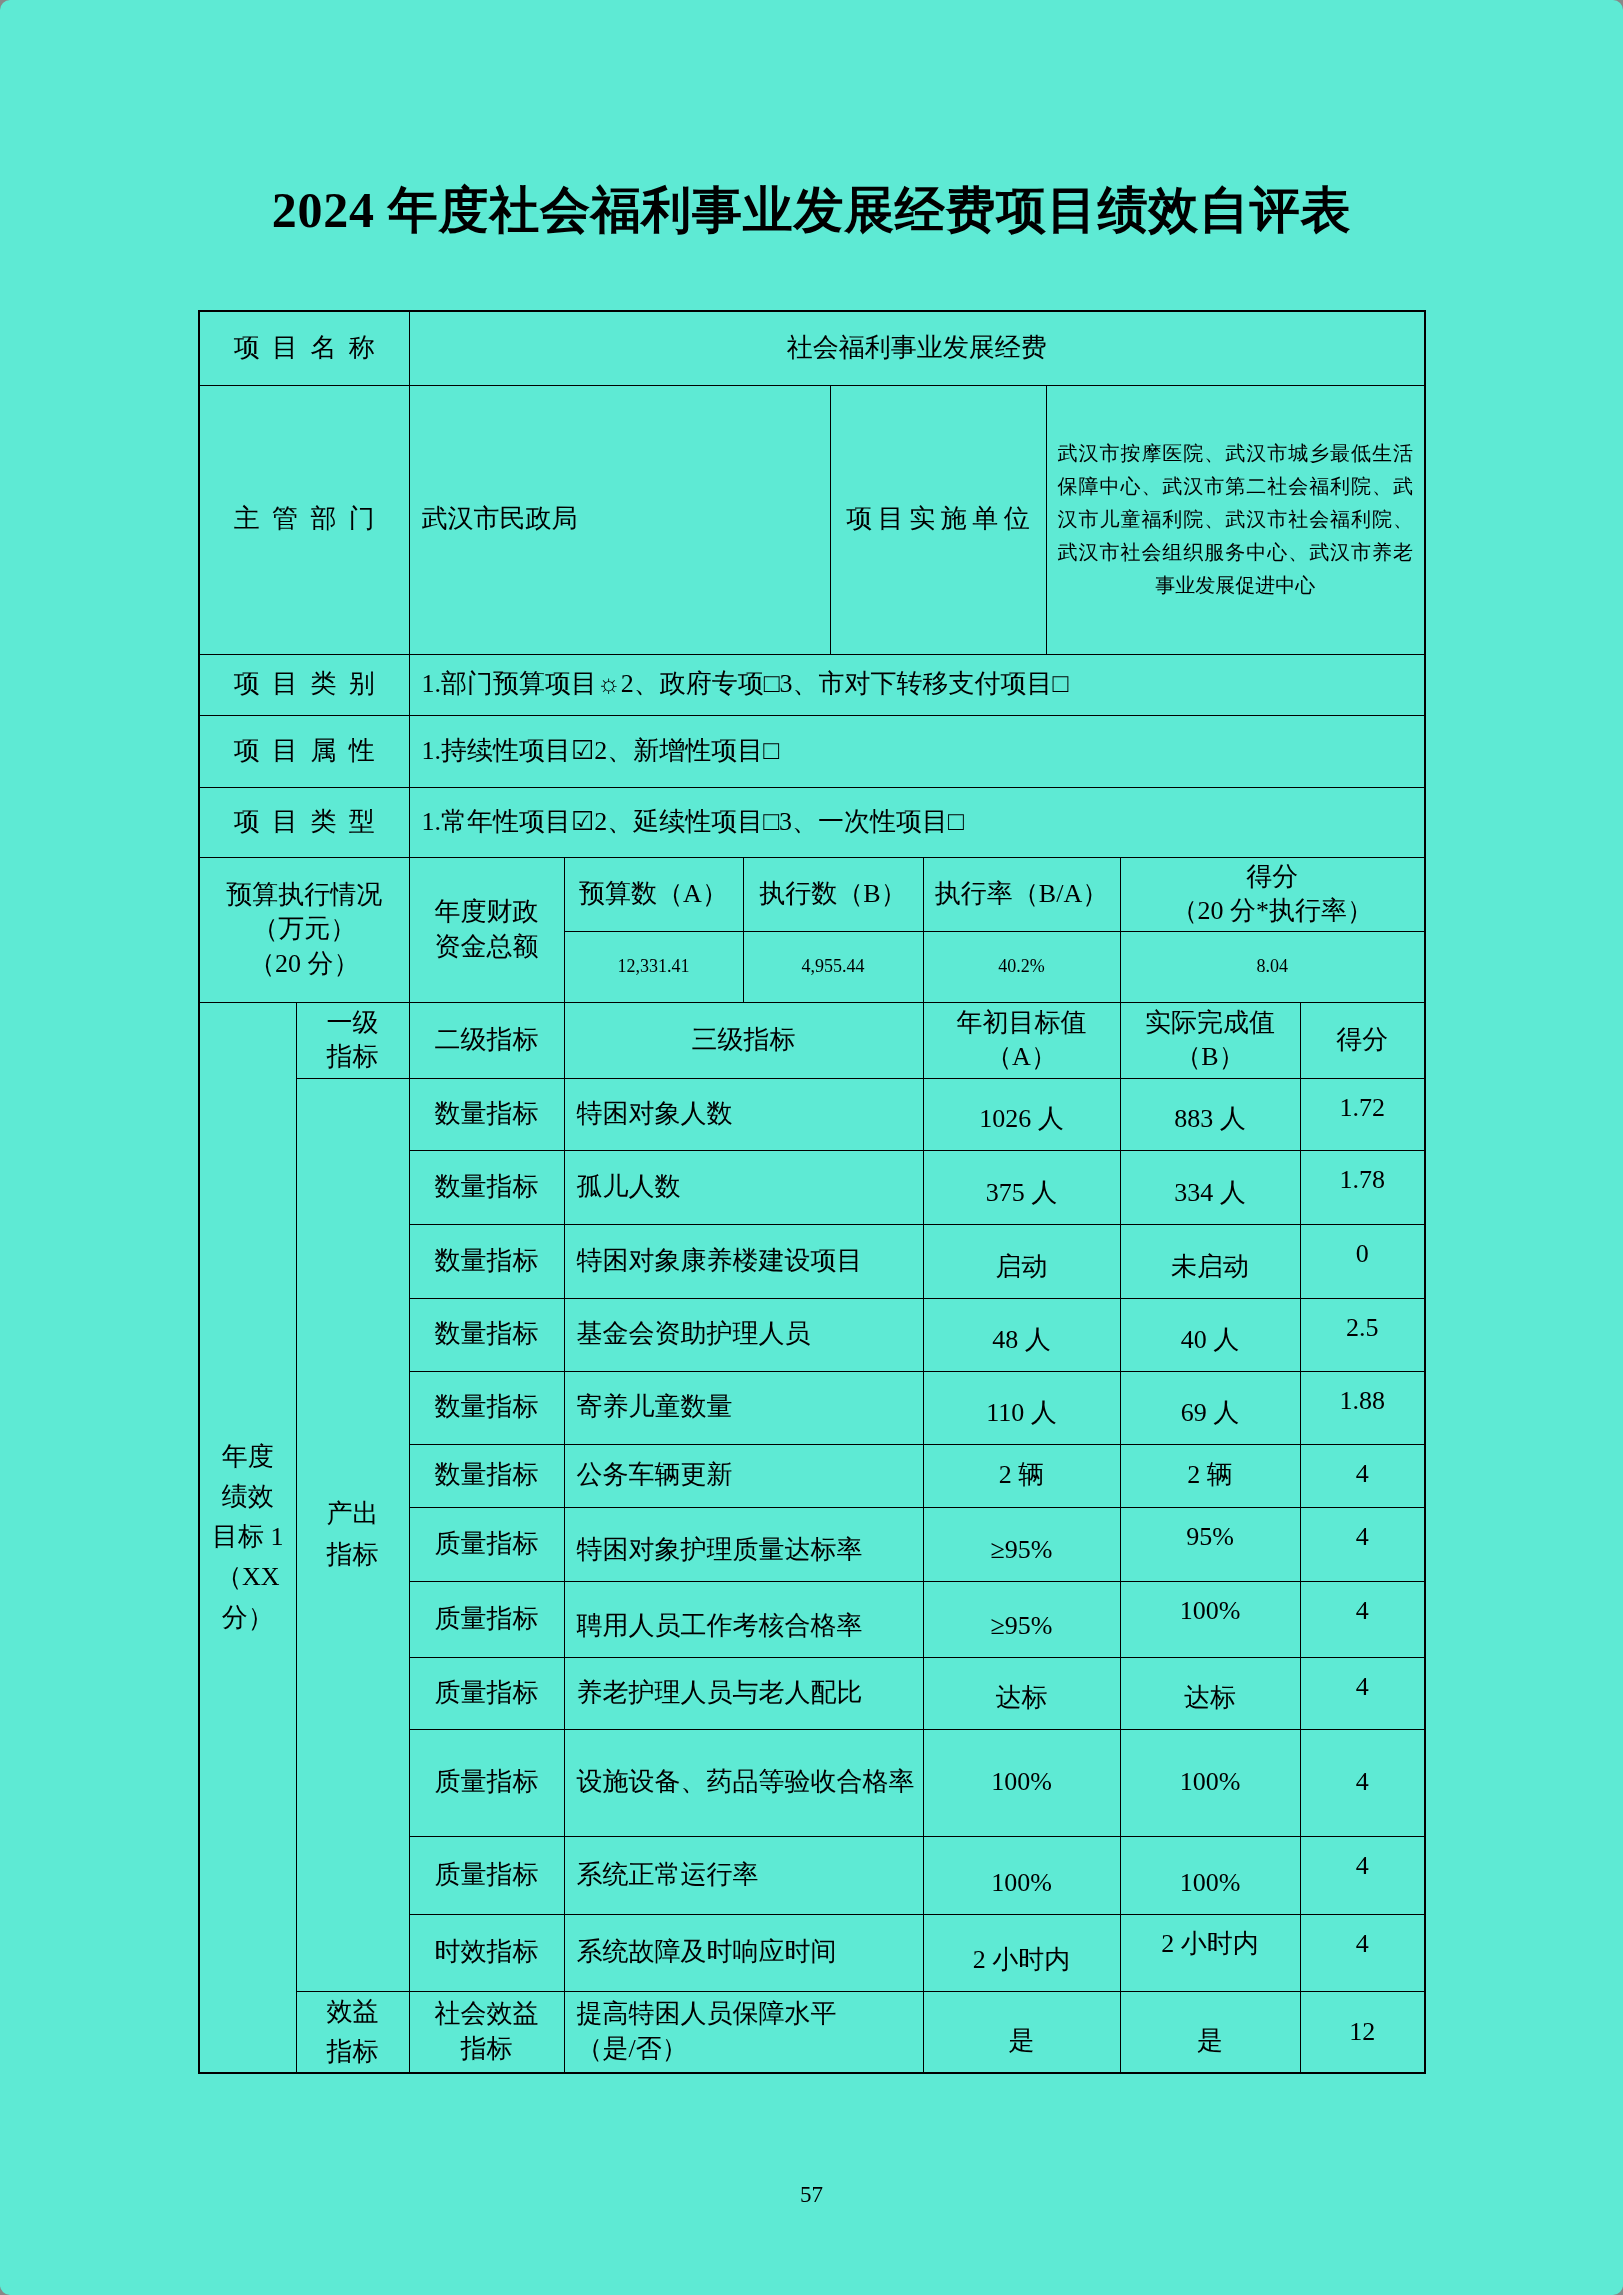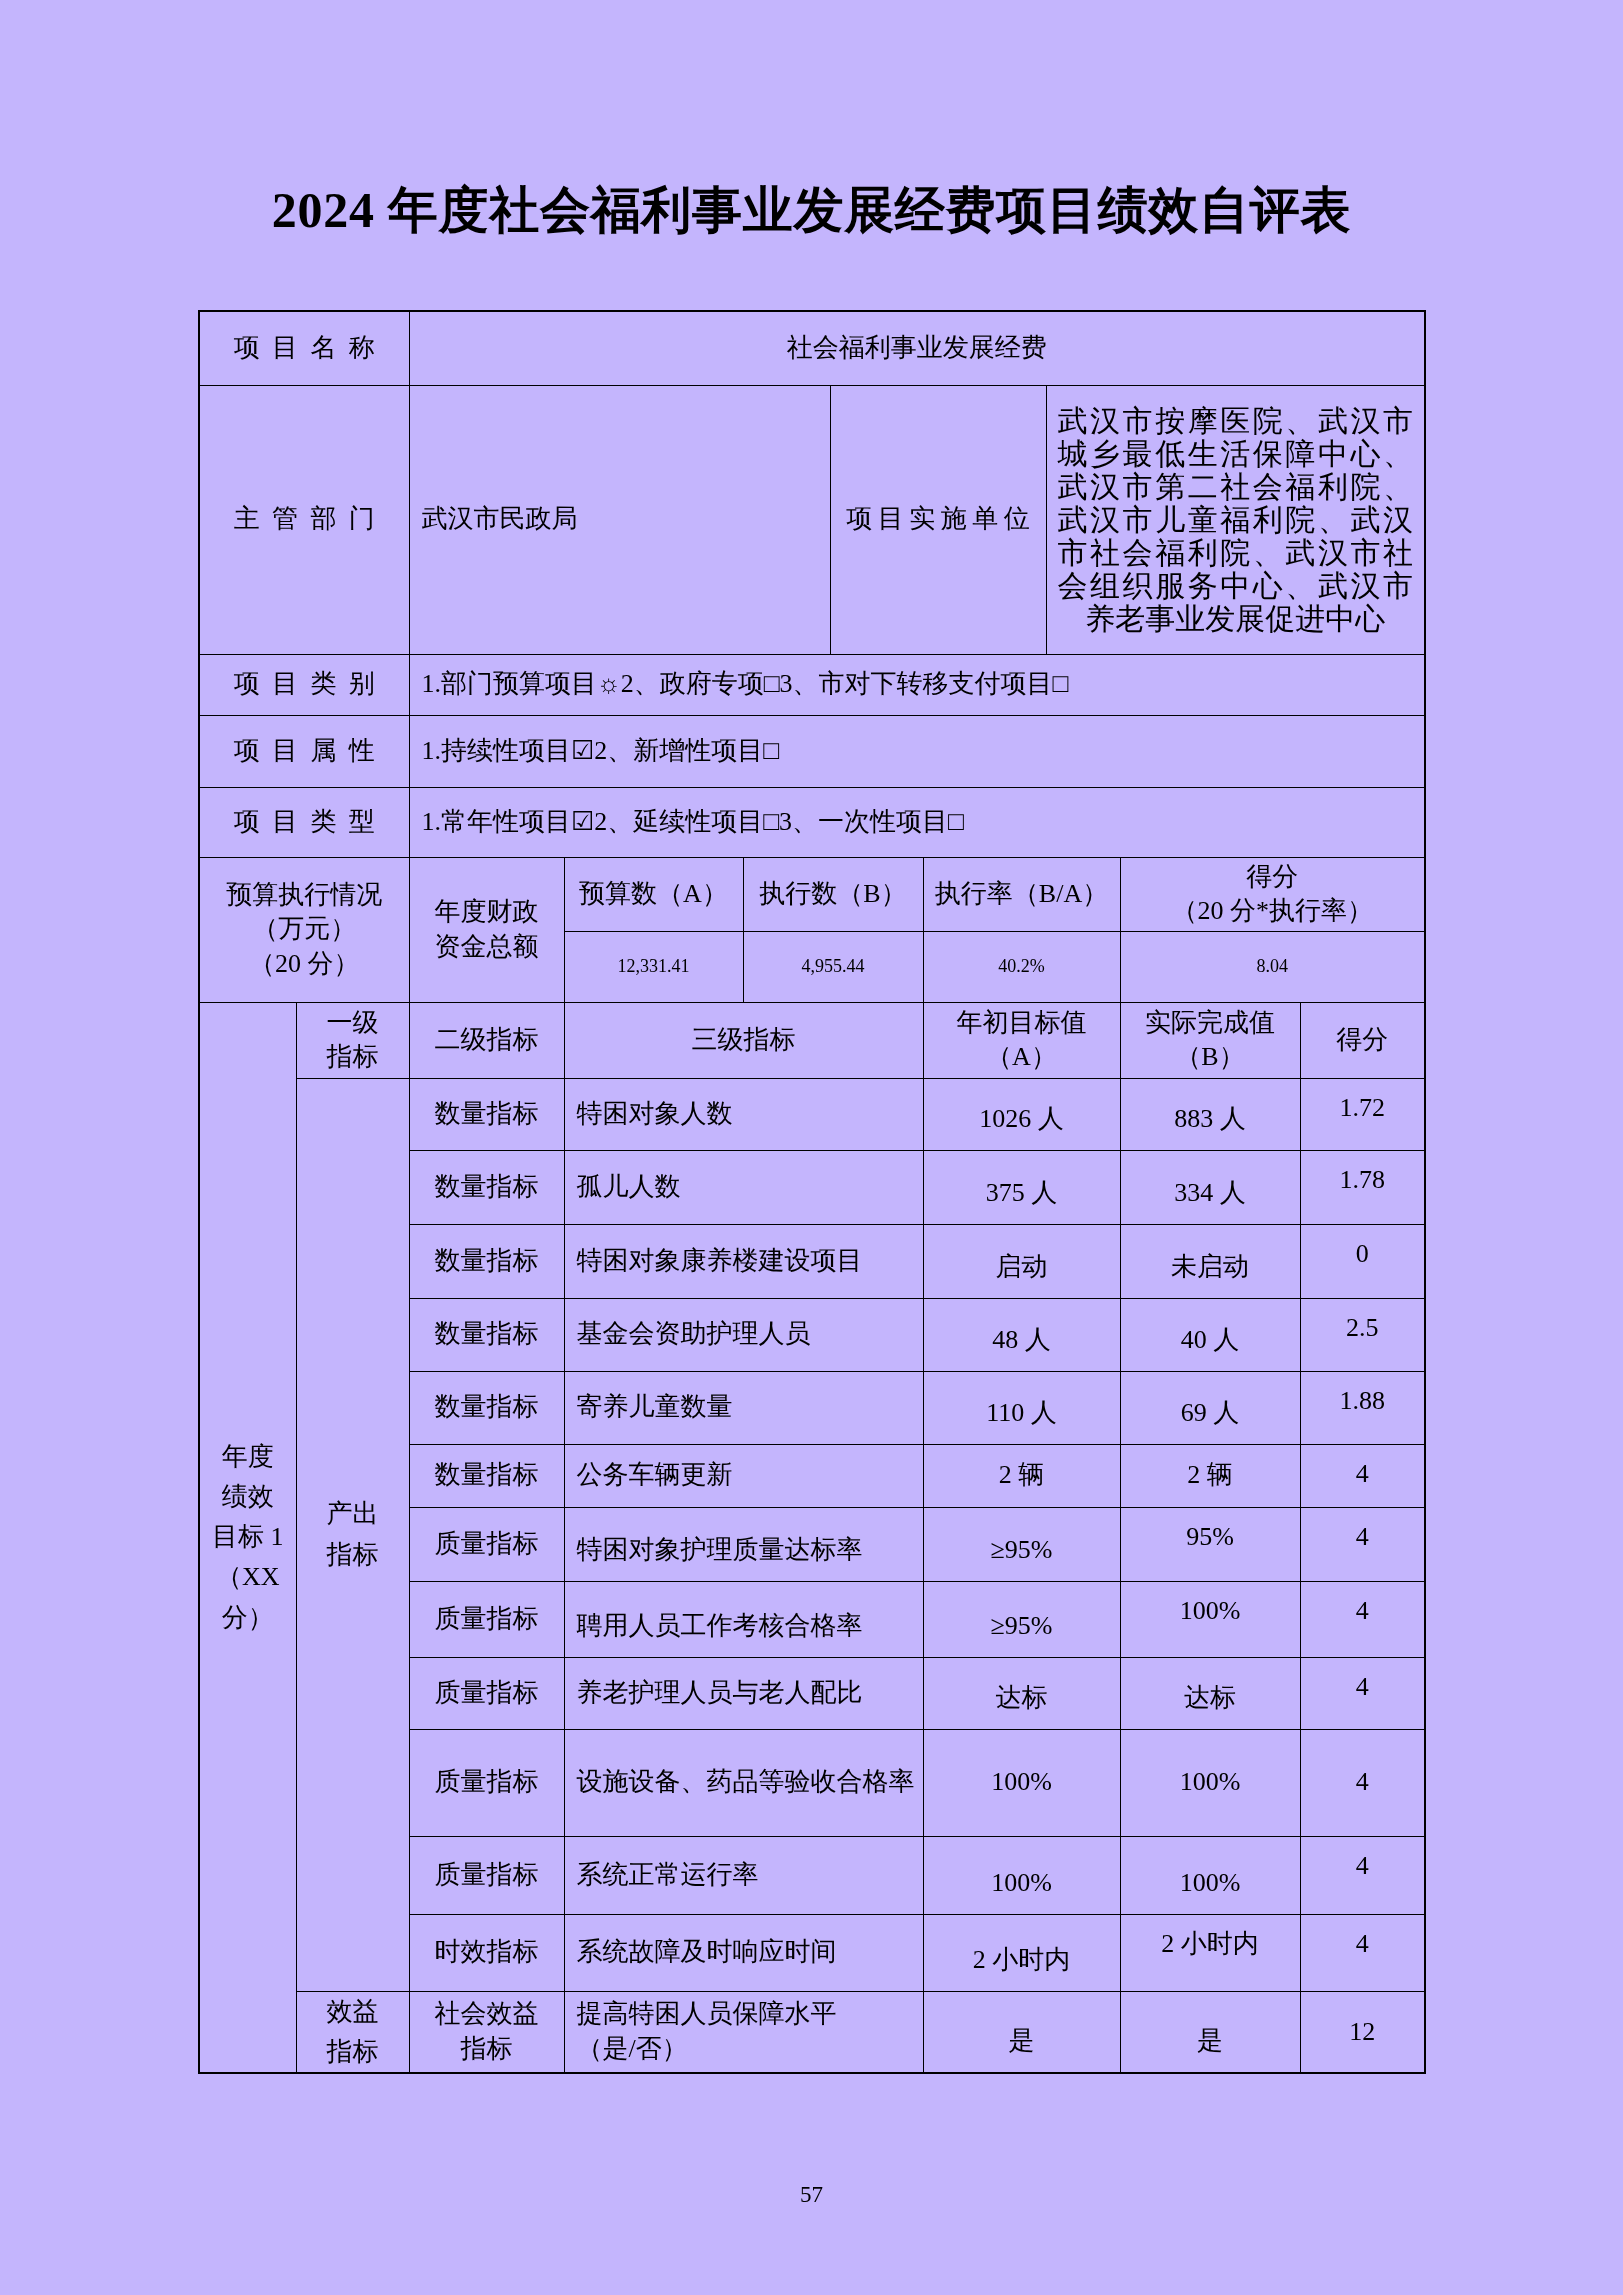--- a/index.html
+++ b/index.html
@@ -1,23 +1,24 @@
 <!DOCTYPE html>
 <html style="font-size:11px"><head>
 <meta charset="utf-8">
 <style>
   html,body{margin:0;padding:0;background:#888;}
   .page{
     position:relative;
     width:1623px;height:2295px;
-    background:#c4b5fd;
+    background:#5eead4;
     margin:0 auto;
     overflow:hidden;
     font-family:"Liberation Serif","DejaVu Serif",serif;
     color:#000;
+    border-radius:10px;
   }
   .doc-title{
     margin:0;
     padding-top:185px;
     text-align:center;
     font-size:50px;
     font-weight:bold;
     letter-spacing:0.7px;
     line-height:1.0;
     white-space:nowrap;
@@ -54,21 +55,21 @@
   tr.d10{height:107px;} tr.d11{height:78px;} tr.d12{height:77px;}
   tr.d13{height:78px;}
   
   .sp{letter-spacing:12.3px;text-indent:12.3px;}       
   .sp6{letter-spacing:5.5px;text-indent:5.5px;}        
   .l{text-align:left;padding-left:12px;}
   .pre{white-space:pre-line;}
   .j{
     text-align:justify;text-align-last:center;
     padding:9.5px 11px;
-    font-size:30px;line-height:33px;
+    font-size:20px;line-height:33px;
   }
   .vlow{vertical-align:bottom;padding-bottom:13.6px;}
   .vtop{vertical-align:top;padding-top:12px;}
   .goal{line-height:1.55;}
   .num{font-size:18px;}
   .page-num{
     position:absolute;
     left:0;right:0;
     top:2182px;
     text-align:center;

